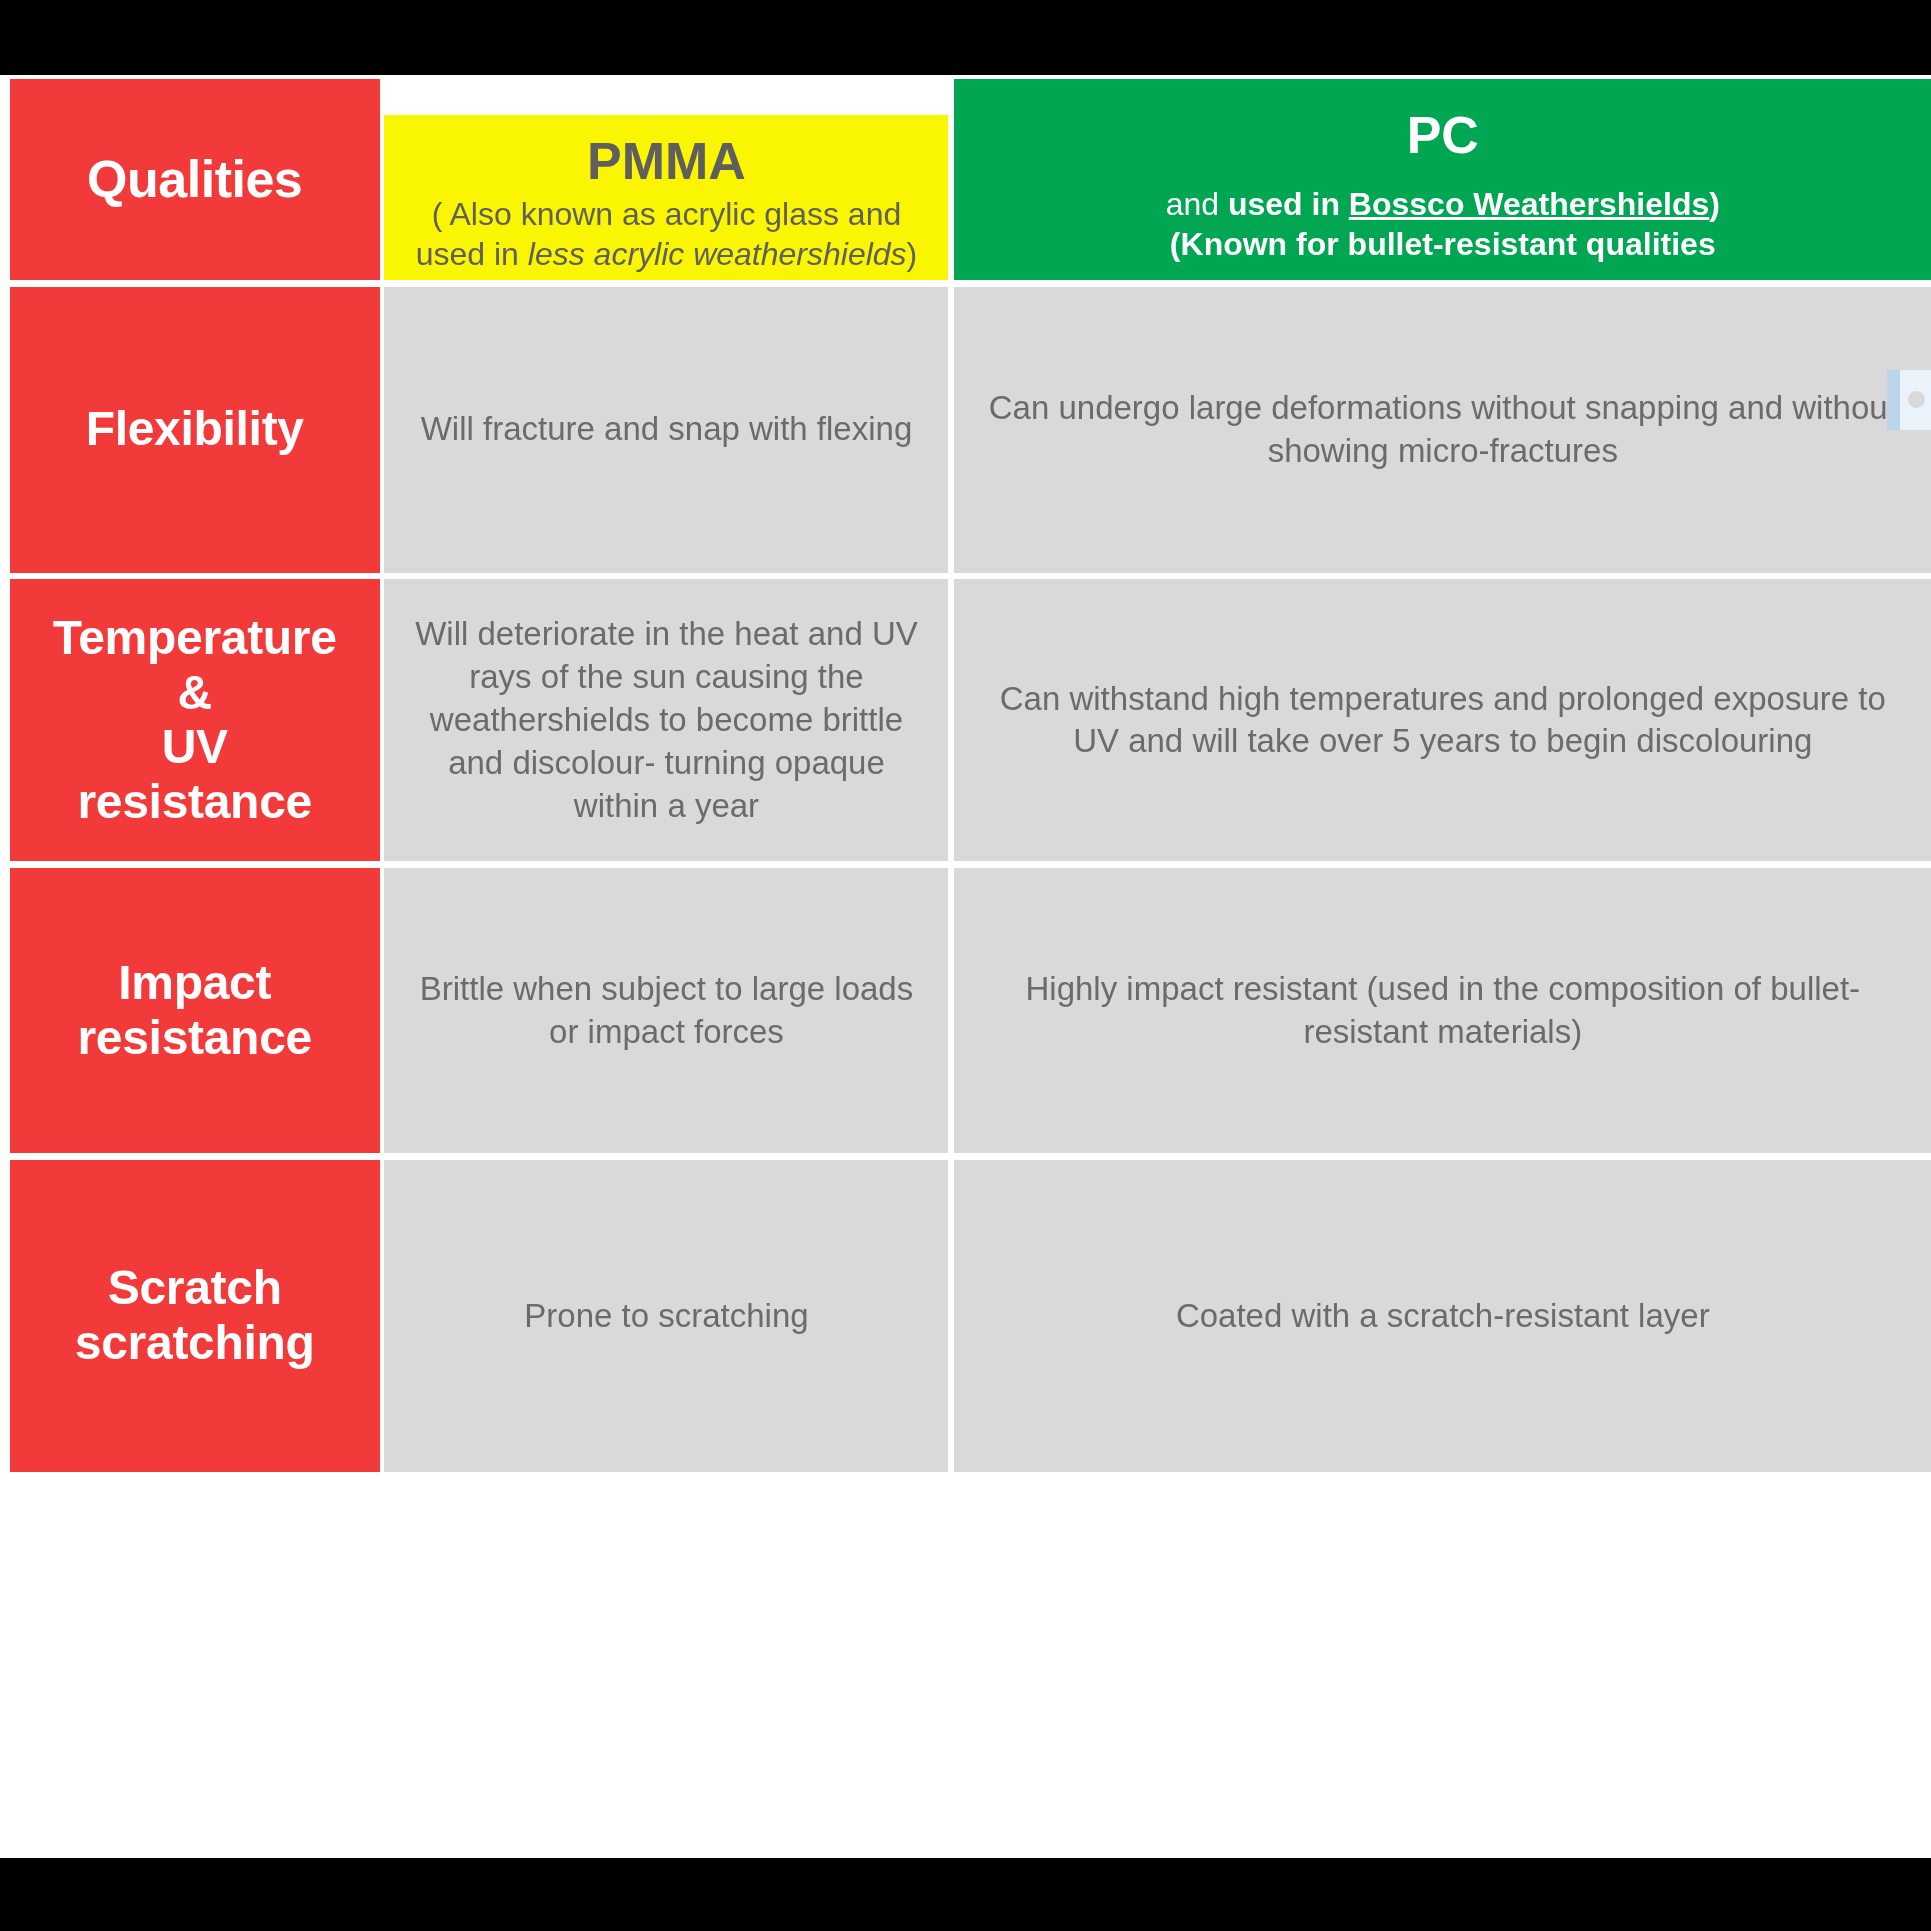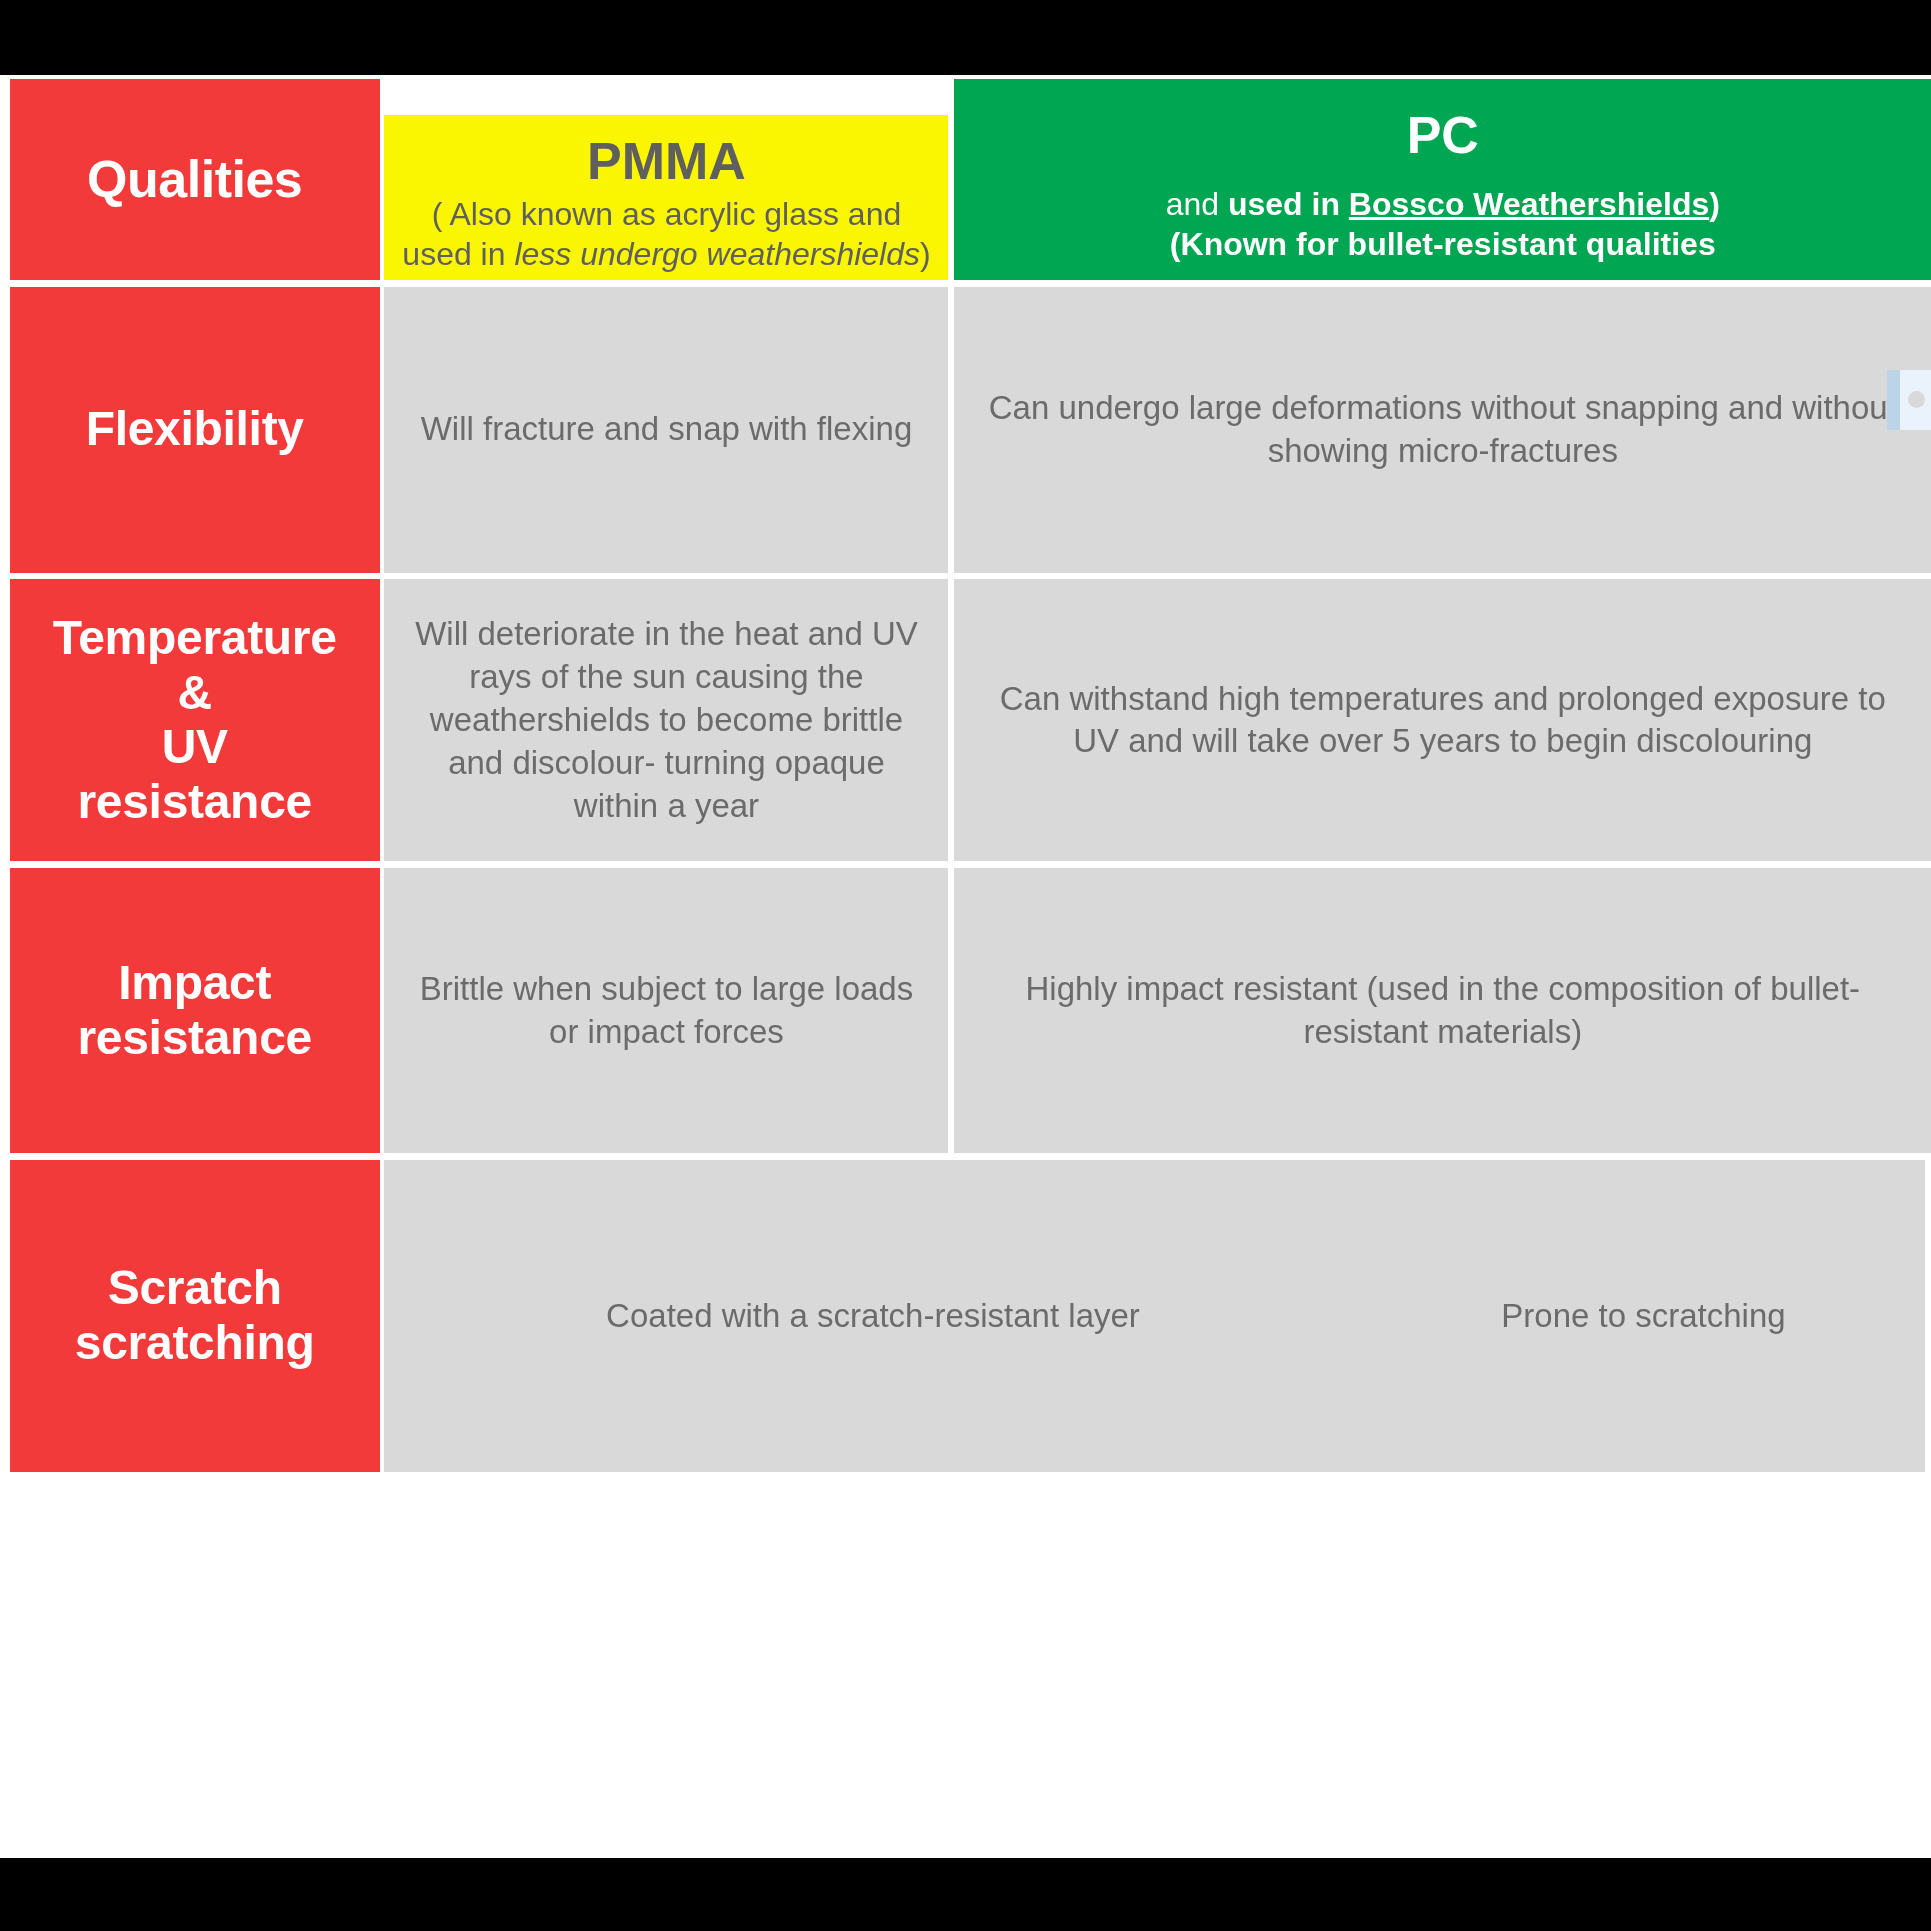--- a/index.html
+++ b/index.html
@@ -176,21 +176,21 @@
     <div id="table">
 
       <div class="row row-header">
 
         <div class="cell col-qual hdr-qual">
           <span>Qualities</span>
         </div>
 
         <div class="cell col-pmma hdr-pmma">
           <div class="title">PMMA</div>
-          <div class="sub"><span>( Also known as acrylic glass and used in </span><em>less undergo weathershields</em><span>)</span></div>
+          <div class="sub"><span>( Also known as acrylic glass and used in </span><em>less acrylic weathershields</em><span>)</span></div>
         </div>
 
         <div class="cell col-pc hdr-pc">
           <div class="title">PC</div>
           <div class="sub">
             <div><span class="reg">and </span><span>used in </span><span class="u">Bossco Weathershields</span><span>)</span></div>
             <div>(Known for bullet-resistant qualities</div>
           </div>
         </div>
       </div>
@@ -215,22 +215,22 @@
       </div>
 
       <div class="row row-impact">
         <div class="cell col-qual lbl">Impact resistance</div>
         <div class="cell col-pmma body-cell">Brittle when subject to large loads or impact forces</div>
         <div class="cell col-pc body-cell pc">Highly impact resistant (used in the composition of bullet-resistant materials)</div>
       </div>
 
       <div class="row row-scratch">
         <div class="cell col-qual lbl">Scratch scratching</div>
+        <div class="cell col-pmma body-cell">Prone to scratching</div>
         <div class="cell col-pc body-cell pc">Coated with a scratch-resistant layer</div>
-        <div class="cell col-pmma body-cell">Prone to scratching</div>
       </div>
 
     </div>
 
     <div id="edge-widget">
       <div class="dot"></div>
     </div>
 
   </div>
 

